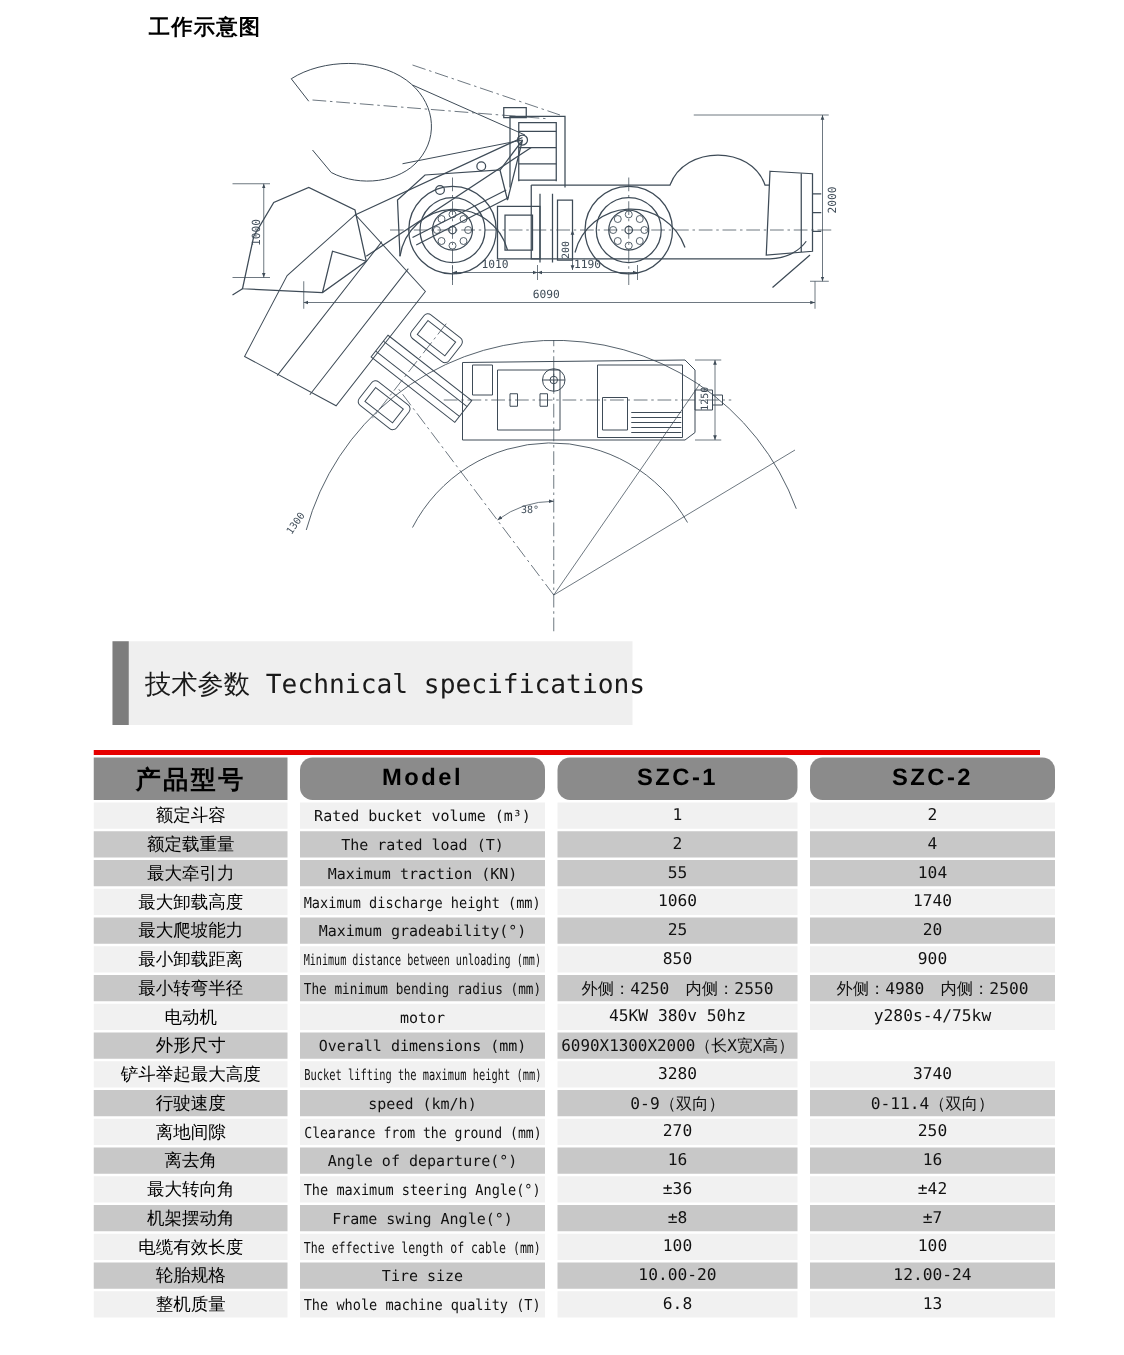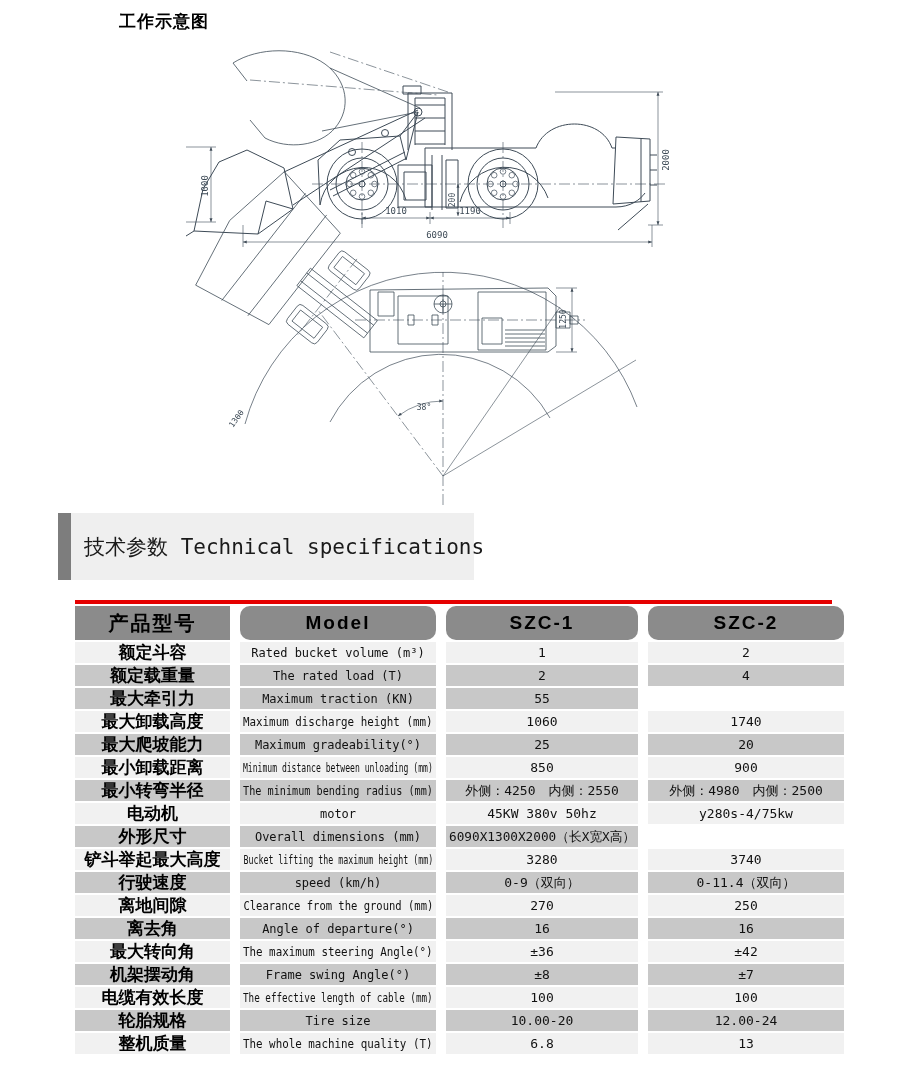--- a/index.html
+++ b/index.html
@@ -3,40 +3,40 @@
 <meta charset="utf-8">
 <style>
   html,body{margin:0;padding:0;background:#ffffff;}
   .page{position:relative;width:899px;height:1084px;background:#ffffff;overflow:hidden;
         font-family:"Liberation Sans","DejaVu Sans",sans-serif;color:#111;padding-left:36px;}
   .doc-title{position:absolute;left:119px;top:10px;font-size:17px;font-weight:bold;
         letter-spacing:1px;color:#000;}
   .drawing-svg{position:absolute;left:0;top:0;}
   .drawing-svg *{vector-effect:non-scaling-stroke;}
 
-  .banner{position:absolute;left:58px;top:513px;width:416px;height:67px;background:#efefef;
+  .banner{position:absolute;left:90px;top:513px;width:416px;height:67px;background:#efefef;
         display:flex;align-items:center;}
   .banner-bar{position:absolute;left:0;top:0;width:13px;height:67px;background:#7d7d7d;}
   .banner-text{margin-left:26px;font-size:21px;color:#1a1a1a;
         font-family:"DejaVu Sans Mono","Liberation Sans",sans-serif;white-space:nowrap;}
 
   .spec-table{position:absolute;left:75px;top:600px;width:757px;}
   .red-line{height:4px;background:#e60000;margin-bottom:2px;}
   .thead,.trow{display:grid;grid-template-columns:155px 196px 192px 196px;column-gap:10px;}
   .thead{margin-bottom:2px;}
   .hcell{height:34px;background:#8b8b8b;display:flex;align-items:center;justify-content:center;
         font-weight:bold;color:#000;}
   .hcell.cn{font-size:20px;letter-spacing:2px;}
   .hcell.en{font-size:19px;letter-spacing:2px;font-family:"Liberation Sans",sans-serif;border-radius:10px;}
   .trow{margin-bottom:2px;}
   .cell{height:21px;display:flex;align-items:center;justify-content:center;overflow:visible;}
   .trow.light .cell{background:#f1f1f1;}
   .trow.dark  .cell{background:#c8c8c8;}
   .cell .fit{display:inline-block;white-space:nowrap;transform-origin:center center;}
-  .cell.c0 .fit{font-size:17px;color:#000;font-weight:bold;}
+  .cell.c0 .fit{font-size:14px;color:#000;}
   .cell.c1 .fit{font-size:12px;font-family:"DejaVu Sans Mono",monospace;color:#111;}
   .cell.c2 .fit,.cell.c3 .fit{font-size:13px;font-family:"DejaVu Sans Mono",monospace;color:#111;}
   text{font-family:"DejaVu Sans Mono",monospace;fill:#3e4b57;}
 </style>
 </head>
 <body>
 
 <div class="page">
 
   <div class="doc-title">工作示意图</div>
@@ -252,20 +252,23 @@
         <div class="trow dark">
           <div class="cell c0">
             <span class="fit">最大牵引力</span>
           </div>
           <div class="cell c1">
             <span class="fit">Maximum traction (KN)</span>
           </div>
           <div class="cell c2">
             <span class="fit">55</span>
           </div>
+          <div class="cell c3">
+            <span class="fit">104</span>
+          </div>
         </div>
         <div class="trow light">
           <div class="cell c0">
             <span class="fit">最大卸载高度</span>
           </div>
           <div class="cell c1">
             <span class="fit" style="transform: scaleX(0.905);">Maximum discharge height (mm)</span>
           </div>
           <div class="cell c2">
             <span class="fit">1060</span>

